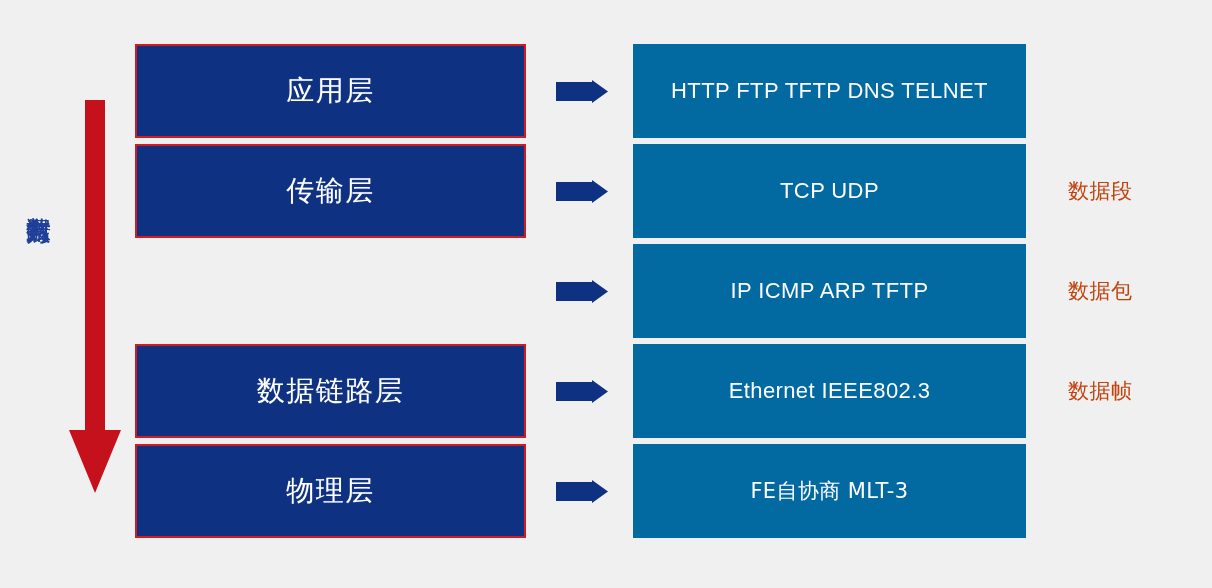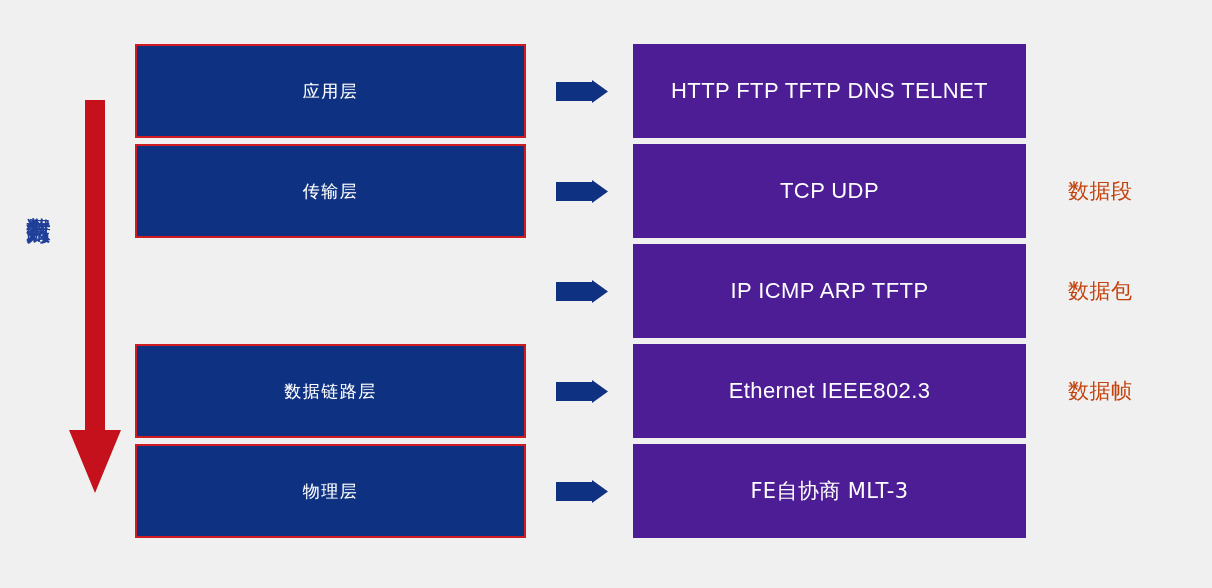--- a/index.html
+++ b/index.html
@@ -64,34 +64,34 @@
     height: 94px;
     box-sizing: border-box;
     background: #0e3182;
     border: 2px solid #d01c21;
     display: flex;
     align-items: center;
     justify-content: center;
   }
   .layer-box .label {
     color: #ffffff;
-    font-size: 17px;
+    font-size: 28px;
     letter-spacing: 1.5px;
     font-family: Liberation Serif, serif;
     text-shadow: 0 0 1px rgba(255,255,255,0.25);
   }
 
   .proto-box {
     position: absolute;
     left: 633px;
     top: 0;
     width: 393px;
     height: 94px;
     box-sizing: border-box;
-    background: #4c1d95;
+    background: #0369a1;
     display: flex;
     align-items: center;
     justify-content: center;
   }
   .proto-box .label {
     color: #ffffff;
     font-size: 22px;
     letter-spacing: 0.4px;
     font-family: "Liberation Sans", "DejaVu Sans", sans-serif;
     white-space: nowrap;

